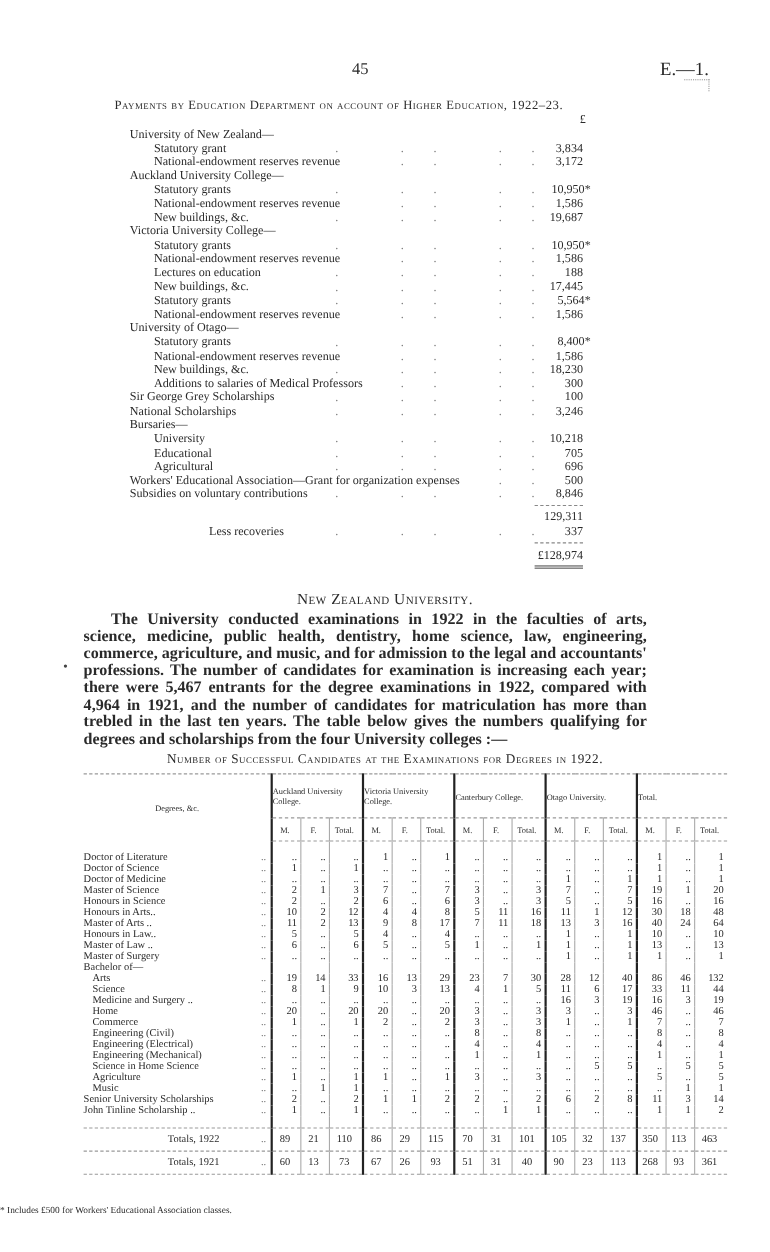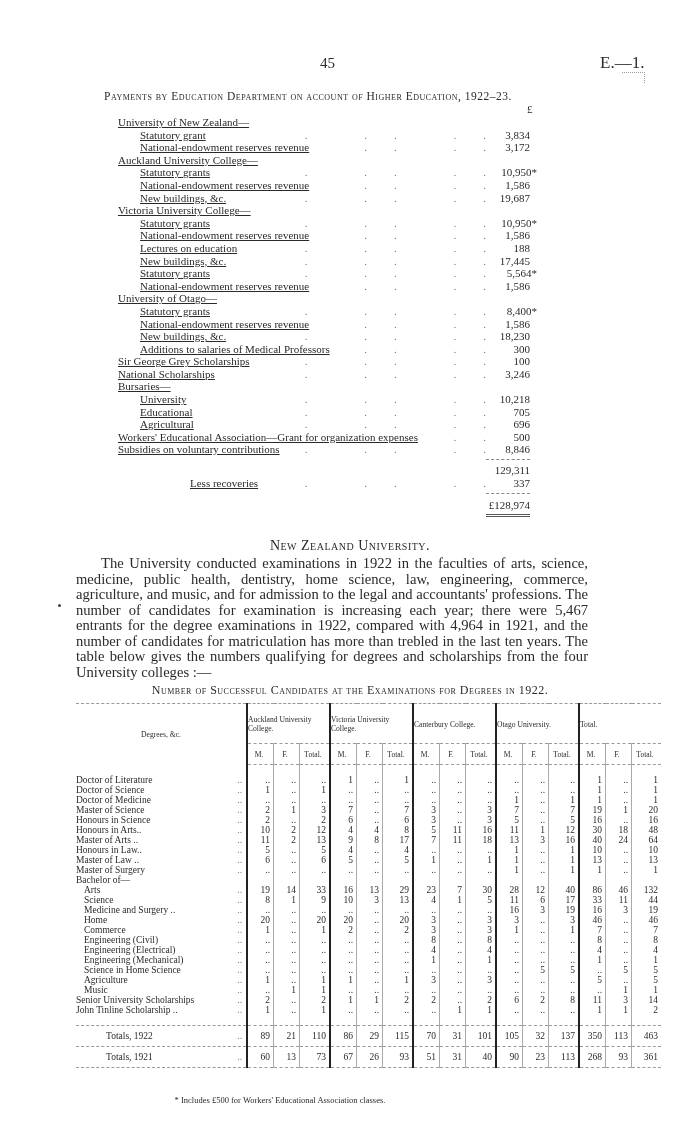--- a/index.html
+++ b/index.html
@@ -5,49 +5,49 @@
   html, body { margin: 0; padding: 0; background: #ffffff; }
   body { width: 700px; height: 1138px; position: relative; overflow: hidden;
          font-family: "Liberation Serif", "DejaVu Serif", serif; color: #2a2a2a; }
   .abs { position: absolute; }
   .pageno { left: 320px; top: 55px; font-size: 15px; }
   .ref { left: 600px; top: 53px; font-size: 17px; }
   .sc { font-variant: small-caps; letter-spacing: 0.5px; }
   .pay-title { left: 104px; top: 90px; font-size: 11.5px; }
   .pay { left: 118px; top: 104px; width: 470px; font-size: 11px; }
   .pay-row { position: relative; height: 12.6px; line-height: 12.6px; white-space: nowrap; }
-  .pay-row .lbl { position: absolute; left: 0; text-decoration: underline; }
+  .pay-row .lbl { position: absolute; left: 0; }
   .pay-row.ind .lbl { left: 22px; text-align: center; }
   .pay-row.less .lbl { left: 72px; }
   .pay-row .dots { position: absolute; left: 140px; width: 250px; color: #777; letter-spacing: 27px; overflow: hidden; }
   .pay-row .amt { position: absolute; right: 58px; text-align: right; }
   .pay-row .amt.star { right: 51px; }
   .rule { position: absolute; border-top: 1px dashed #888; width: 44px; right: 58px; }
   .rule.dbl { border-top: 3px double #555; }
   .nzu-title { left: 0; width: 700px; text-align: center; top: 538px; font-size: 14px; }
   .para { left: 76px; top: 556px; width: 512px; font-size: 14.6px; line-height: 15.5px; text-align: justify; }
-  .para p { margin: 0; text-indent: 25px; }
+  .para p { margin: 0; text-indent: 25px; font-weight: bold; }
   .tbl-title { left: 0; width: 700px; text-align: center; top: 683px; font-size: 12px; }
   table.deg { position: absolute; left: 76px; top: 703px; border-collapse: collapse; font-size: 9.5px; }
   table.deg td, table.deg th { padding: 0; height: 10px; line-height: 10px; text-align: right; font-weight: normal; }
   table.deg th { text-align: left; font-size: 7.6px; line-height: 9px; }
   table.deg .lab { text-align: left; width: 170px; white-space: nowrap; position: relative; }
   table.deg .lab .ld { position: absolute; right: 4px; color: #777; }
   table.deg .c { width: 22px; padding-right: 3px; border-left: 1px solid #aaa; }
   table.deg .t { width: 26px; padding-right: 3px; border-left: 1px solid #aaa; }
   table.deg .g { border-left: 2px solid #222; }
   table.deg tr.hdr1 th { border-top: 1px dashed #999; padding-top: 3px; padding-bottom: 2px; height: 34px; }
   table.deg tr.hdr2 th { border-top: 1px dashed #999; height: 20px; text-align: center; font-size: 7.6px; }
   table.deg tr.first td { padding-top: 10px; }
   table.deg tr.hdr2 th { border-bottom: 1px dashed #999; }
-  table.deg tr.tot td { border-top: 1px dashed #999; height: 20px; font-size: 9.5px; }
+  table.deg tr.tot td { border-top: 1px dashed #999; height: 20px; font-size: 9.5px; text-align: center; }
   table.deg tr.tot.last td { border-bottom: 1px dashed #999; }
   table.deg .sub { padding-left: 8px; text-align: right; }
   table.deg .totlab { padding-left: 30px; }
-  .foot { left: 0; width: 560px; text-align: center; top: 1095px; font-size: 8.5px; }
+  .foot { left: 0; width: 560px; text-align: left; top: 1095px; font-size: 8.5px; }
   .mark { left: 622px; top: 72px; width: 22px; height: 10px; border-top: 1px dotted #999; border-right: 1px dotted #999; }
   .bullet { left: 58px; top: 604px; width: 3px; height: 3px; background: #444; border-radius: 50%; }
 </style>
 </head>
 <body>
 
 <div class="abs pageno">45</div>
 <div class="abs ref">E.—1.</div>
 <div class="abs mark"></div>
 

